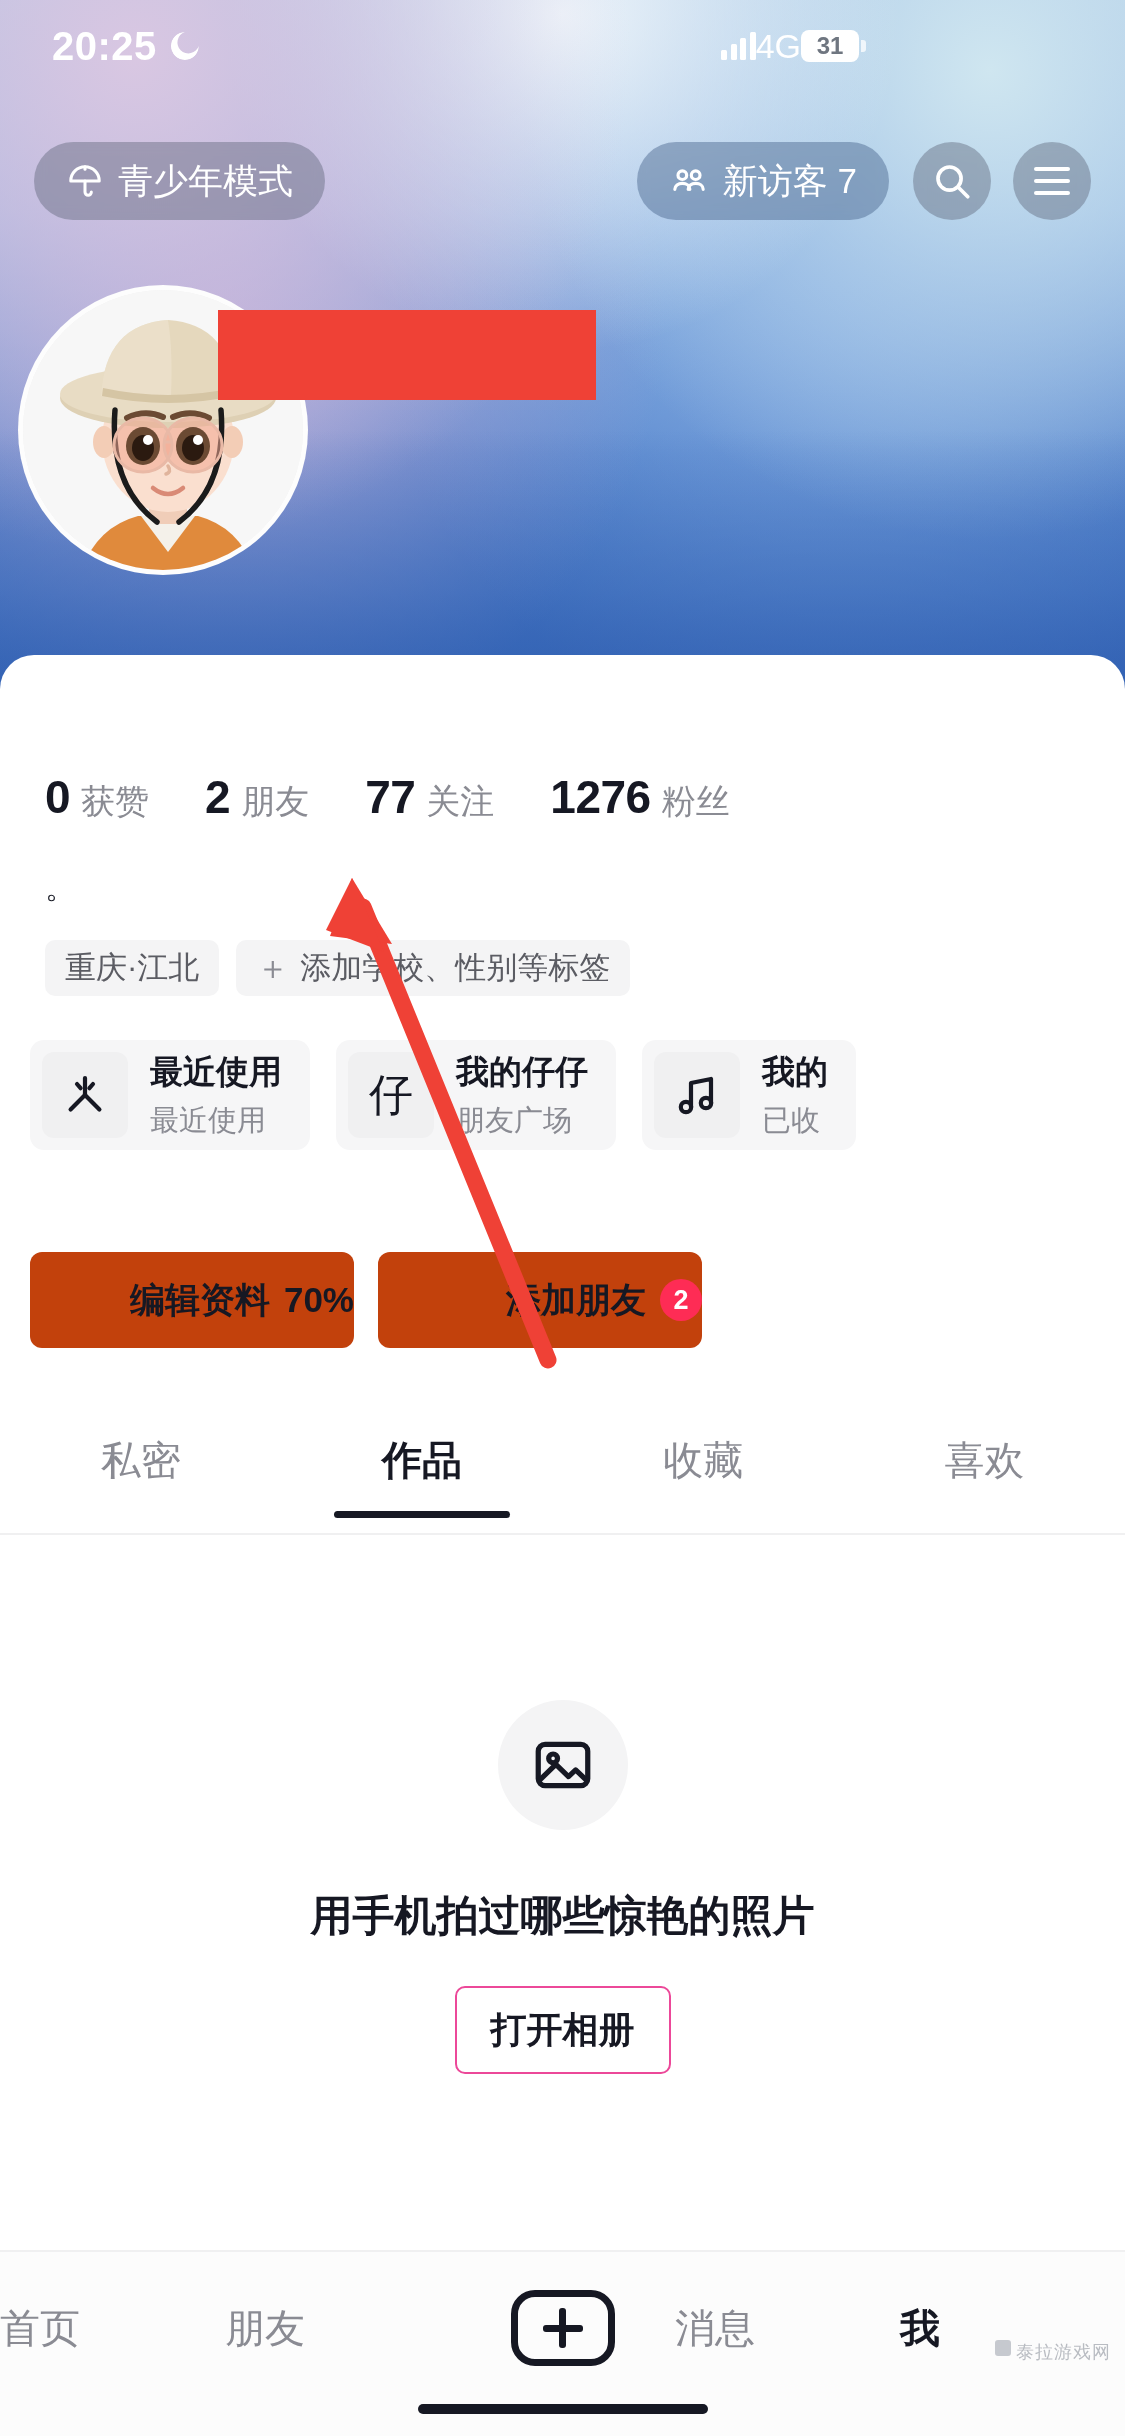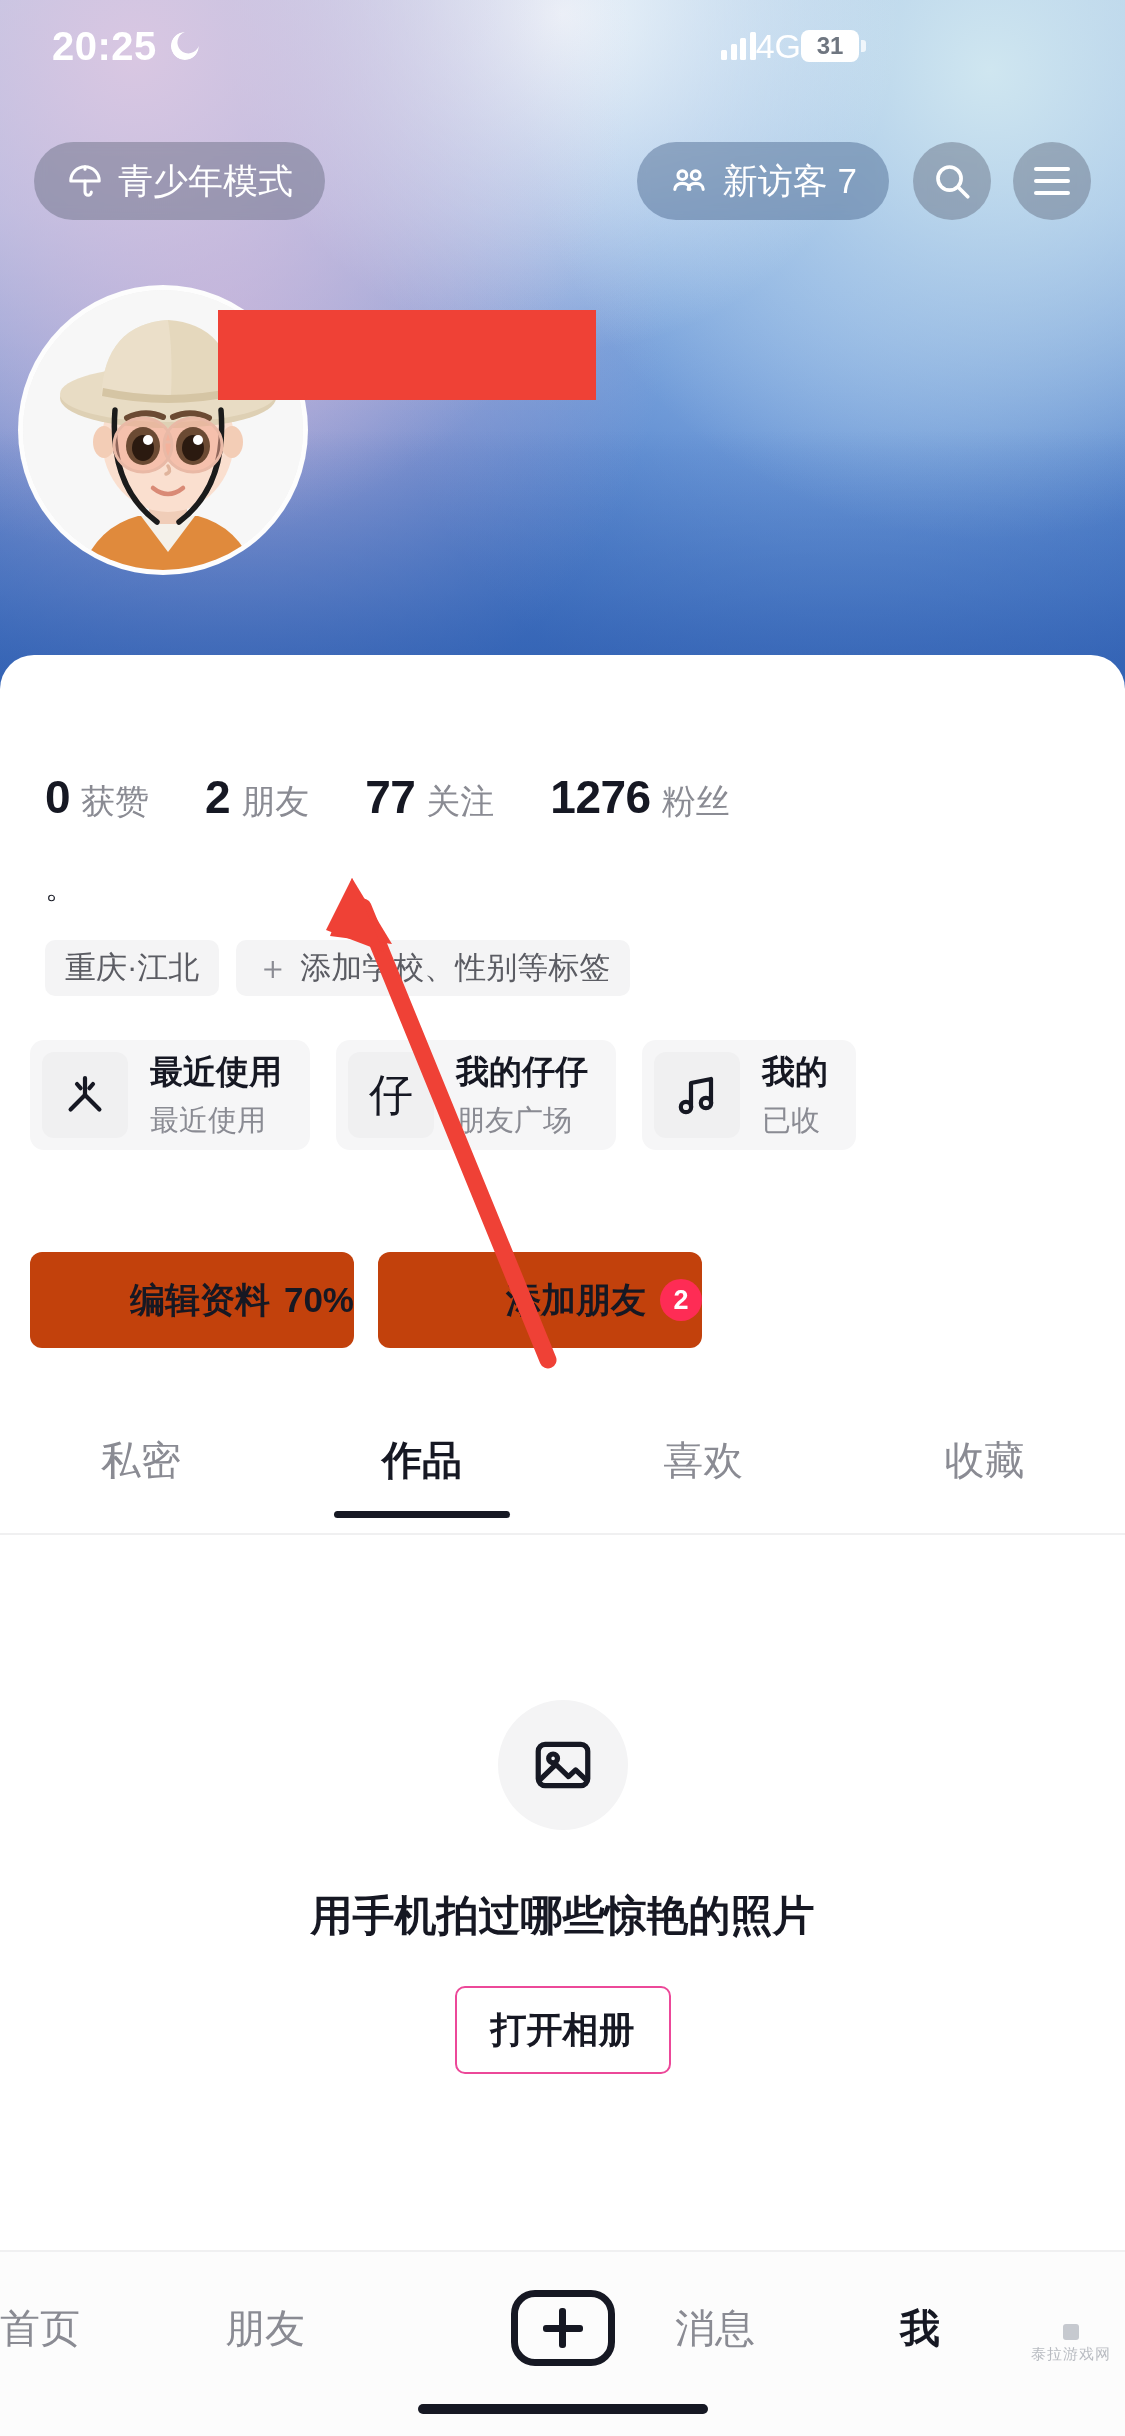--- a/index.html
+++ b/index.html
@@ -213,22 +213,22 @@
   .home-indicator {
     position:absolute; left:50%; transform:translateX(-50%); bottom:22px;
     width:290px; height:10px; border-radius:5px; background:#161823;
   }
 
   
   .annot { position:absolute; left:0; top:0; width:1125px; height:2436px; pointer-events:none; }
 
   .watermark {
     position:absolute; right:14px; bottom:72px;
-    font-size:15px; color:#b9bcc2; letter-spacing:1px;
-    display:flex; align-items:center; gap:5px;flex-direction:column;
+    font-size:18px; color:#b9bcc2; letter-spacing:1px;
+    display:flex; align-items:flex-start; gap:5px;
   }
   .wm-sq { width:16px; height:16px; background:#c6c9cf; border-radius:3px; }
 </style>
 </head>
 <body>
 
 <div class="screen">
 
   <div class="cover"></div>
   <div class="cover-fade"></div>
@@ -420,22 +420,22 @@
     </div>
     <div class="act-btn">
       <span>添加朋友</span>
       <span class="badge">2</span>
     </div>
   </div>
 
   <div class="tabs">
     <div class="tab"><span>私密</span></div>
     <div class="tab active"><span>作品</span></div>
+    <div class="tab"><span>收藏</span></div>
     <div class="tab"><span>喜欢</span></div>
-    <div class="tab"><span>收藏</span></div>
   </div>
   <div class="tabs-divider"></div>
 
   <div class="empty">
     <div class="empty-ico">
       <svg width="66" height="66" viewBox="0 0 24 24" fill="none" stroke="#161823" stroke-width="1.9" stroke-linecap="round" stroke-linejoin="round">
         <rect x="3" y="4.5" width="18" height="15" rx="2.5"></rect>
         <circle cx="8.4" cy="9.6" r="1.6"></circle>
         <path d="M3.6 17.4 L9.4 11.8 L14 16.2 L16.6 13.8 L20.6 17.6"></path>
       </svg>

